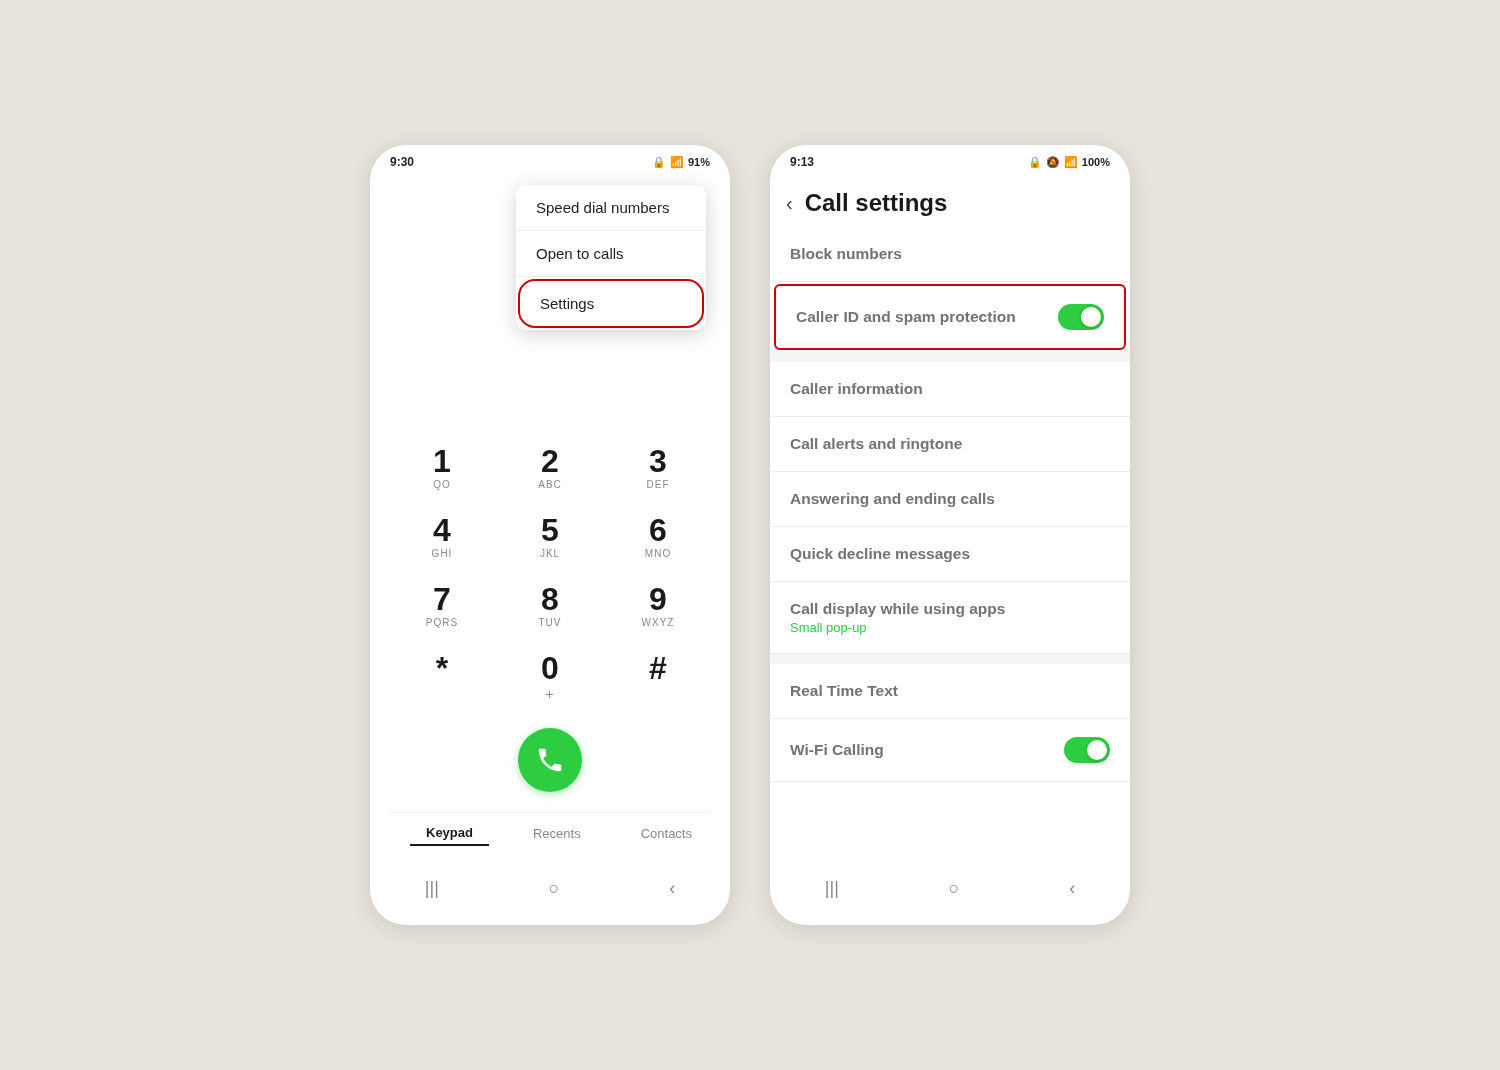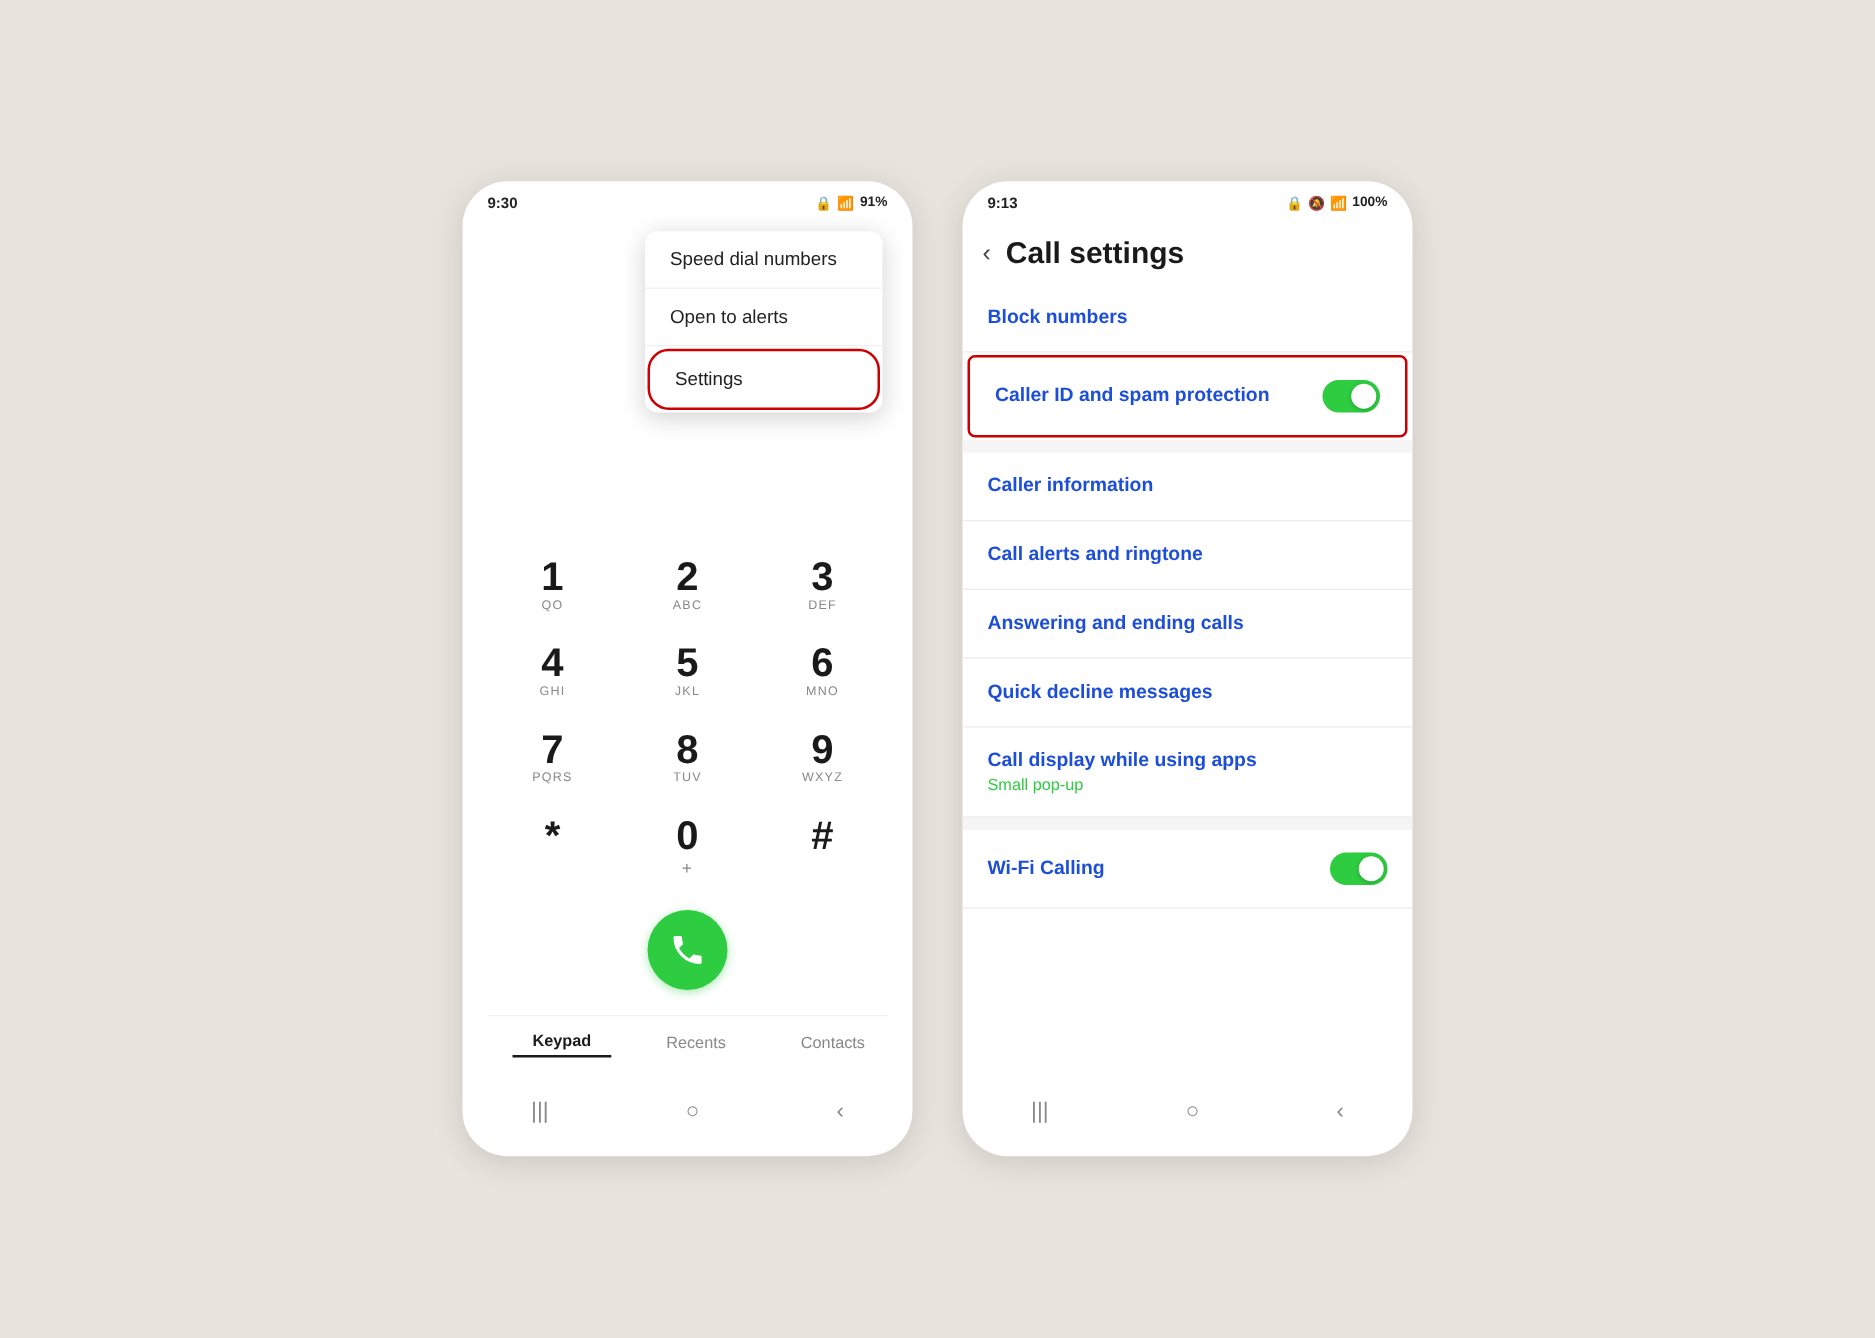--- a/index.html
+++ b/index.html
@@ -218,21 +218,21 @@
       display: flex;
       align-items: center;
       justify-content: space-between;
       padding: 18px 20px;
       border-bottom: 1px solid #ececec;
       cursor: pointer;
     }
     .settings-item-text {
       font-size: 15.5px;
       font-weight: 600;
-      color: #1d4ed8;
+      color: #737373;
     }
     .settings-item-sub {
       font-size: 13px;
       color: #2ecc40;
       margin-top: 2px;
     }
     .settings-item.highlighted-item {
       border: 2px solid #cc0000;
       margin: 2px 4px;
       border-radius: 6px;
@@ -279,21 +279,21 @@
         <span>🔒</span>
         <span>📶</span>
         <span>91%</span>
       </div>
     </div>
 
     <div class="dialer-content">
 
       <div class="dropdown-menu">
         <div class="dropdown-item">Speed dial numbers</div>
-        <div class="dropdown-item">Open to alerts</div>
+        <div class="dropdown-item">Open to calls</div>
         <div class="dropdown-item highlighted">Settings</div>
       </div>
 
       <div class="keypad-area">
         <div class="keypad-grid">
 
           <div class="key-cell">
             <span class="key-main">1</span>
             <span class="key-sub">QO</span>
           </div>
@@ -439,20 +439,25 @@
 
         <div class="settings-item">
           <div>
             <div class="settings-item-text">Call display while using apps</div>
             <div class="settings-item-sub">Small pop-up</div>
           </div>
         </div>
 
         <div class="section-divider"></div>
 
+        <div class="settings-item">
+          <div>
+            <div class="settings-item-text">Real Time Text</div>
+          </div>
+        </div>
 
         <div class="settings-item">
           <div>
             <div class="settings-item-text">Wi-Fi Calling</div>
           </div>
           <div class="toggle"></div>
         </div>
 
       </div>
 

